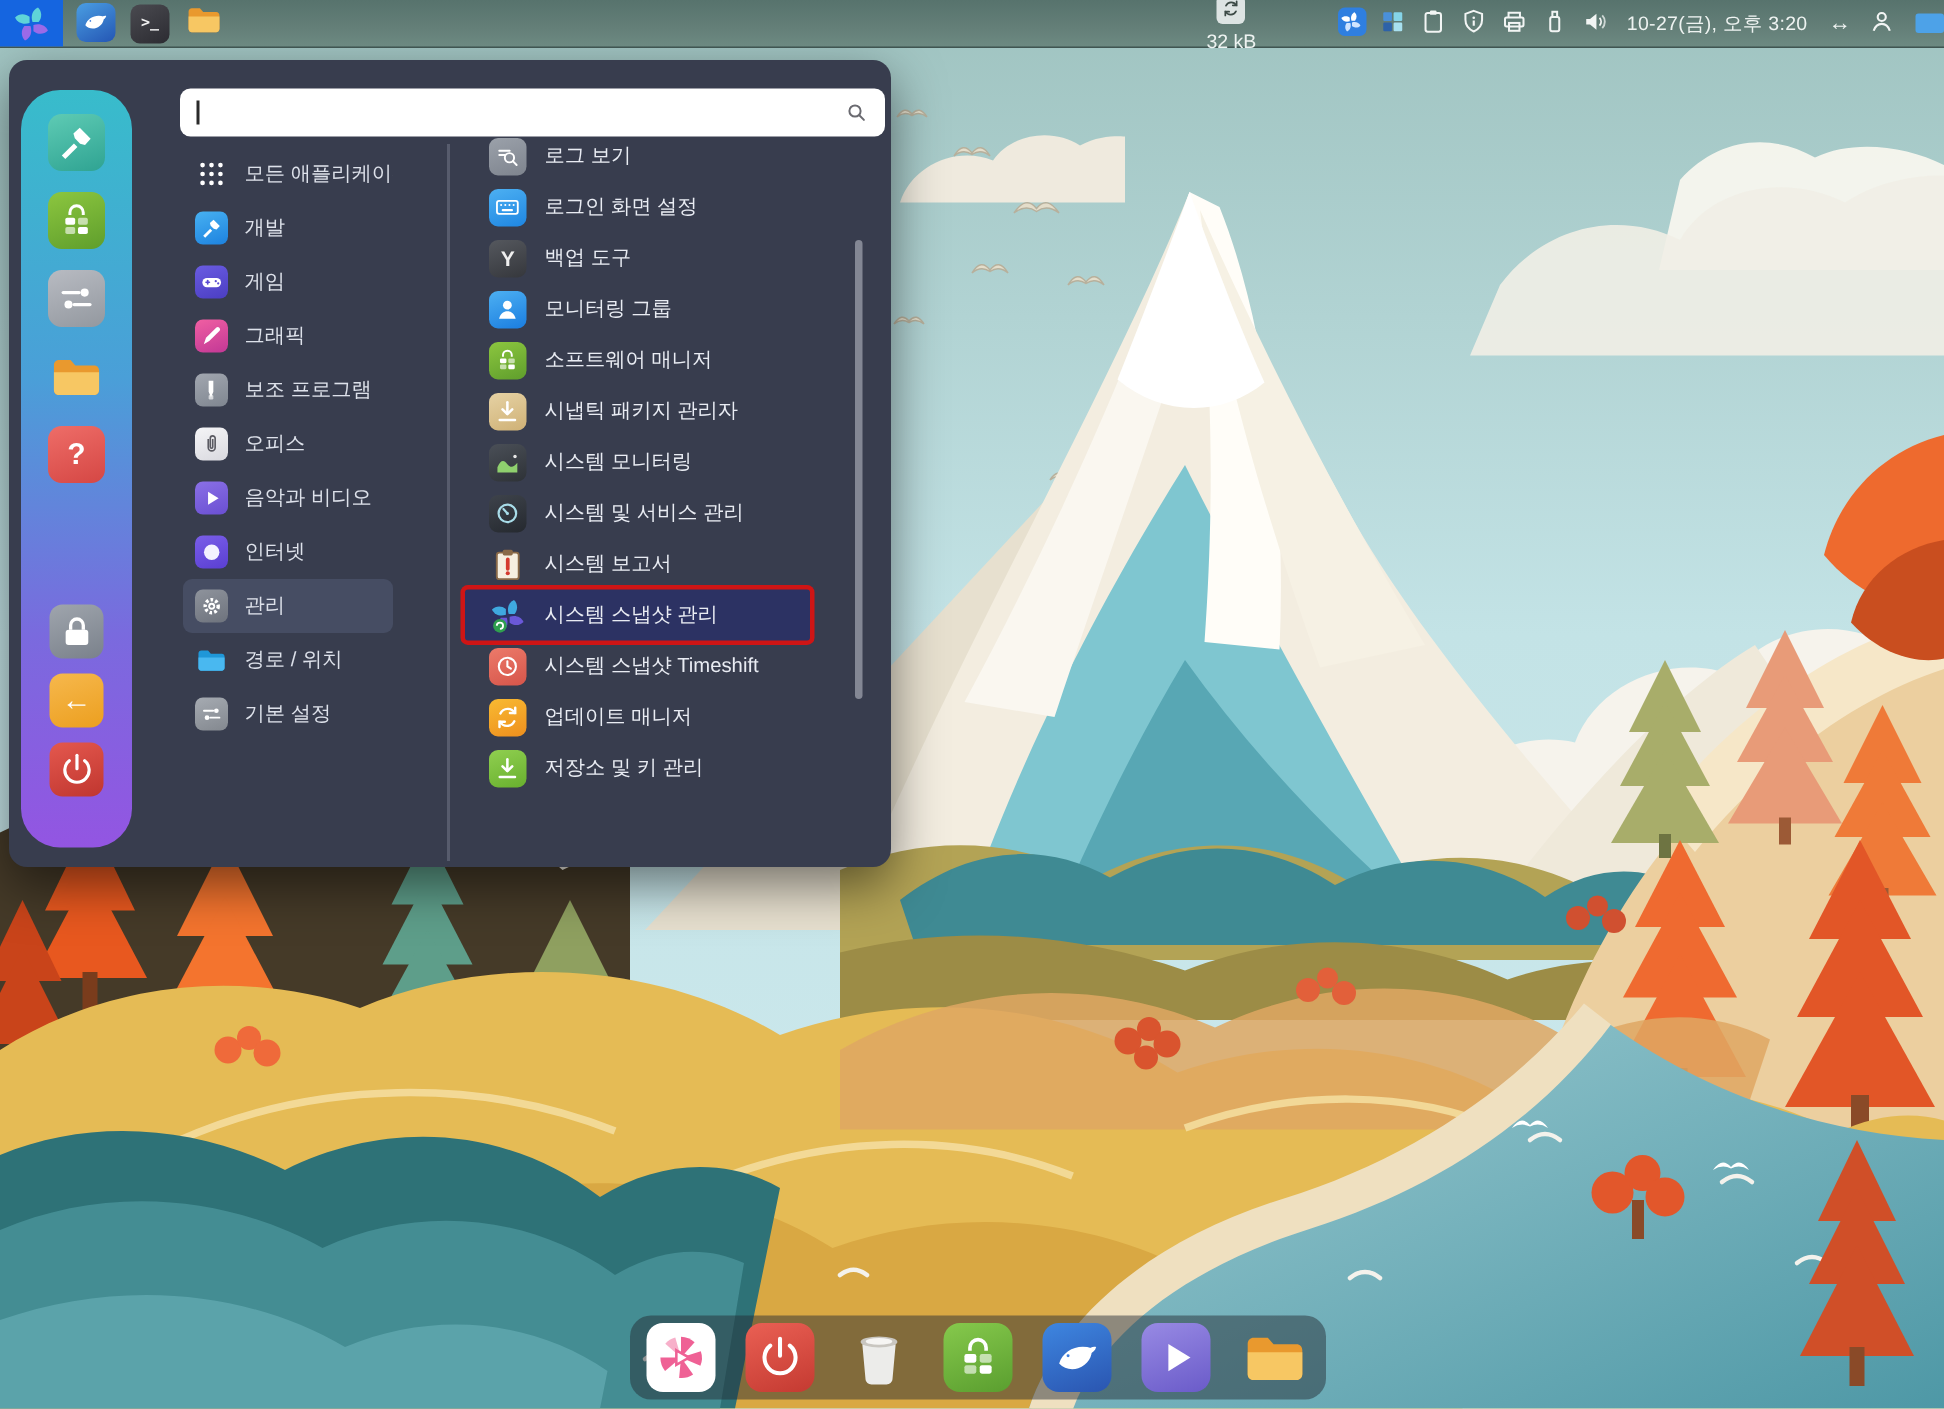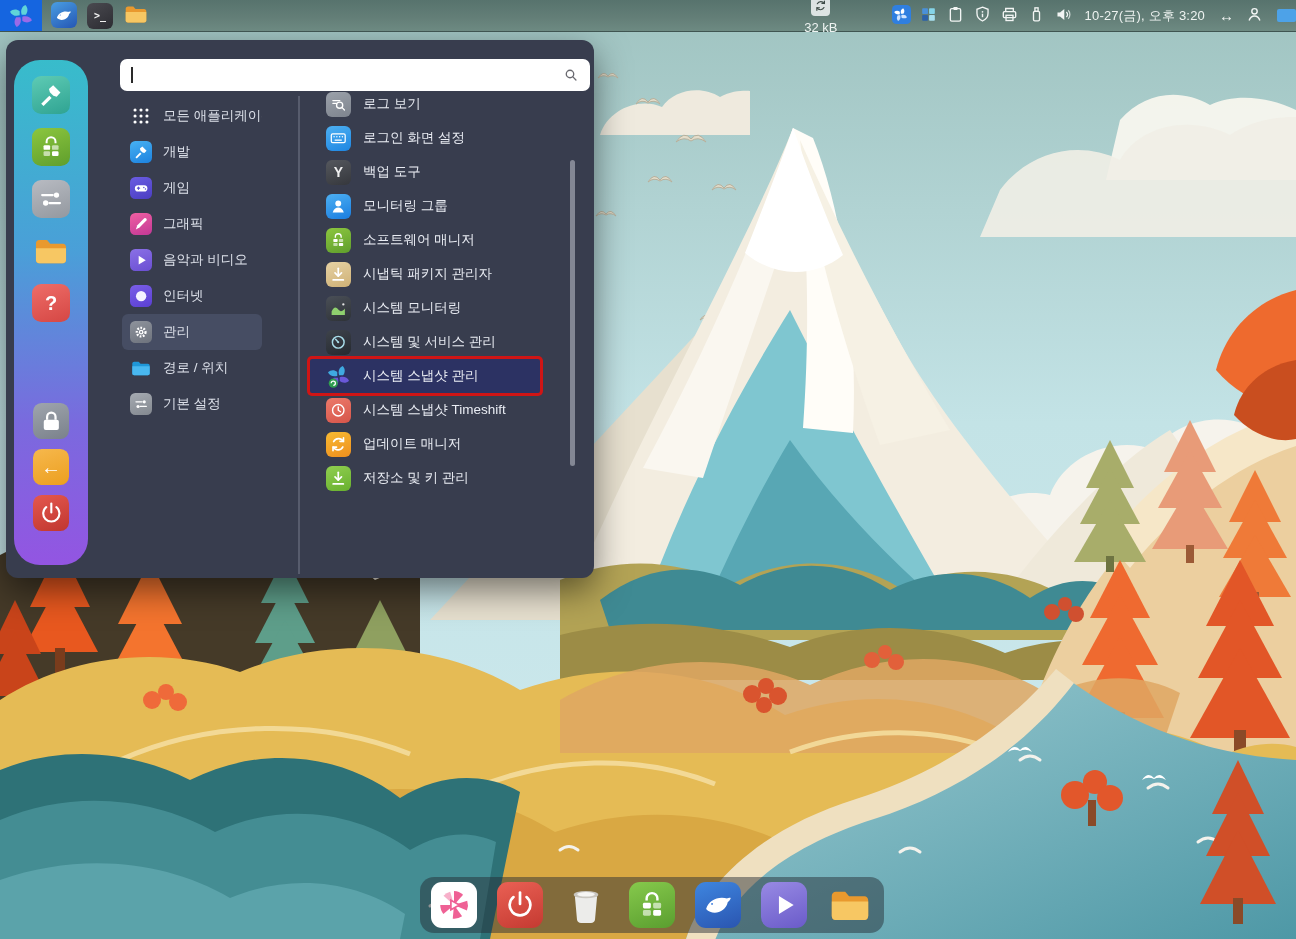--- a/index.html
+++ b/index.html
@@ -493,20 +493,37 @@
         <span class="lbl" data-name="category-games-label">게임</span>
       </div>
       <div class="cat-row" data-name="category-graphics">
         <span class="ic tile" data-name="graphics-pen-icon" style="background: linear-gradient(160deg, rgb(240, 95, 162), rgb(194, 56, 150));">
           <svg viewBox="0 0 24 24">
             <path d="M4.2 19.8l2.2-6.2L16.6 3.4a2.3 2.3 0 0 1 3.2 3.2L9.6 16.8z" fill="#ffffff"></path>
           </svg>
         </span>
         <span class="lbl" data-name="category-graphics-label">그래픽</span>
       </div>
+      <div class="cat-row" data-name="category-accessories">
+        <span class="ic tile" data-name="accessories-icon" style="background: linear-gradient(160deg, rgb(162, 167, 176), rgb(127, 134, 144));">
+          <svg viewBox="0 0 24 24">
+            <path d="M9 2.8h4.6v10.8l-2.3 5.6L9 13.6z" fill="#ffffff"></path>
+            <rect x="9" y="16.6" width="4.6" height="4.6" rx="1.2" fill="#ffffff" opacity=".65"></rect>
+          </svg>
+        </span>
+        <span class="lbl" data-name="category-accessories-label">보조 프로그램</span>
+      </div>
+      <div class="cat-row" data-name="category-office">
+        <span class="ic tile" data-name="office-paperclip-icon" style="background: linear-gradient(160deg, rgb(245, 245, 247), rgb(217, 217, 223));">
+          <svg viewBox="0 0 24 24">
+            <path d="M8.6 6.8v8.4a3.4 3.4 0 0 0 6.8 0V6.2a2.4 2.4 0 0 0-4.8 0v8.6a1.2 1.2 0 0 0 2.4 0V7" fill="none" stroke="#5a5a62" stroke-width="1.6"></path>
+          </svg>
+        </span>
+        <span class="lbl" data-name="category-office-label">오피스</span>
+      </div>
       <div class="cat-row" data-name="category-sound-video">
         <span class="ic tile" data-name="sound-video-play-icon" style="background: linear-gradient(160deg, rgb(138, 112, 230), rgb(106, 79, 210));">
           <svg viewBox="0 0 24 24">
             <path d="M8.4 5.6l10.4 6.4-10.4 6.4z" fill="#ffffff"></path>
           </svg>
         </span>
         <span class="lbl" data-name="category-sound-video-label">음악과 비디오</span>
       </div>
       <div class="cat-row" data-name="category-internet">
         <span class="ic tile" data-name="internet-globe-icon" style="background: linear-gradient(160deg, rgb(122, 94, 232), rgb(90, 63, 210));">
@@ -629,20 +646,31 @@
       </div>
       <div class="app-row" data-name="app-system-services">
         <span class="ic tile" data-name="system-services-gauge-icon" style="background: linear-gradient(160deg, rgb(62, 67, 75), rgb(37, 41, 47));">
           <svg viewBox="0 0 24 24">
             <circle cx="12" cy="12" r="7.6" fill="none" stroke="#a8dce8" stroke-width="1.9"></circle>
             <path d="M12 12L8.6 8.2" stroke="#a8dce8" stroke-width="1.9" stroke-linecap="round"></path>
             <circle cx="12" cy="12" r="1.3" fill="#a8dce8"></circle>
           </svg>
         </span>
         <span class="lbl" data-name="app-system-services-label">시스템 및 서비스 관리</span>
+      </div>
+      <div class="app-row" data-name="app-system-report">
+        <span class="ic" data-name="system-report-icon">
+          <svg viewBox="0 0 24 24">
+            <rect x="5" y="4.2" width="14" height="17" rx="1.6" fill="#f6efe0" stroke="#8a6a48" stroke-width="1.2"></rect>
+            <rect x="8.8" y="2.4" width="6.4" height="3.6" rx="1" fill="#8a6a48"></rect>
+            <path d="M12 8.6v6" stroke="#d43a2e" stroke-width="2.4" stroke-linecap="round"></path>
+            <circle cx="12" cy="17.4" r="1.3" fill="#d43a2e"></circle>
+          </svg>
+        </span>
+        <span class="lbl" data-name="app-system-report-label">시스템 보고서</span>
       </div>
       <div class="app-row selected" data-name="app-system-snapshot">
         <span class="ic" data-name="hamonikr-snapshot-icon">
           <svg viewBox="0 0 24 24">
             <path d="M12.6 10.8C11.4 7 12.6 3.4 16 1.9c2.5 2.4 2.6 6.2.4 8.9z" fill="#3fa9e0"></path>
             <path d="M13.2 12.6c3.8-1.2 7.4 0 8.9 3.4-2.4 2.5-6.2 2.6-8.9.4z" fill="#6a58d8"></path>
             <path d="M11.4 13.2c1.2 3.8 0 7.4-3.4 8.9-2.5-2.4-2.6-6.2-.4-8.9z" fill="#6a58d8"></path>
             <path d="M10.8 11.4C7 12.6 3.4 11.4 1.9 8c2.4-2.5 6.2-2.6 8.9-.4z" fill="#3fa9e0"></path>
             <circle cx="7" cy="18.4" r="4.4" fill="#2f9e4f"></circle>
             <path d="M5 18.4a2 2 0 1 1 2 2" stroke="#fff" stroke-width="1.2" fill="none"></path>

